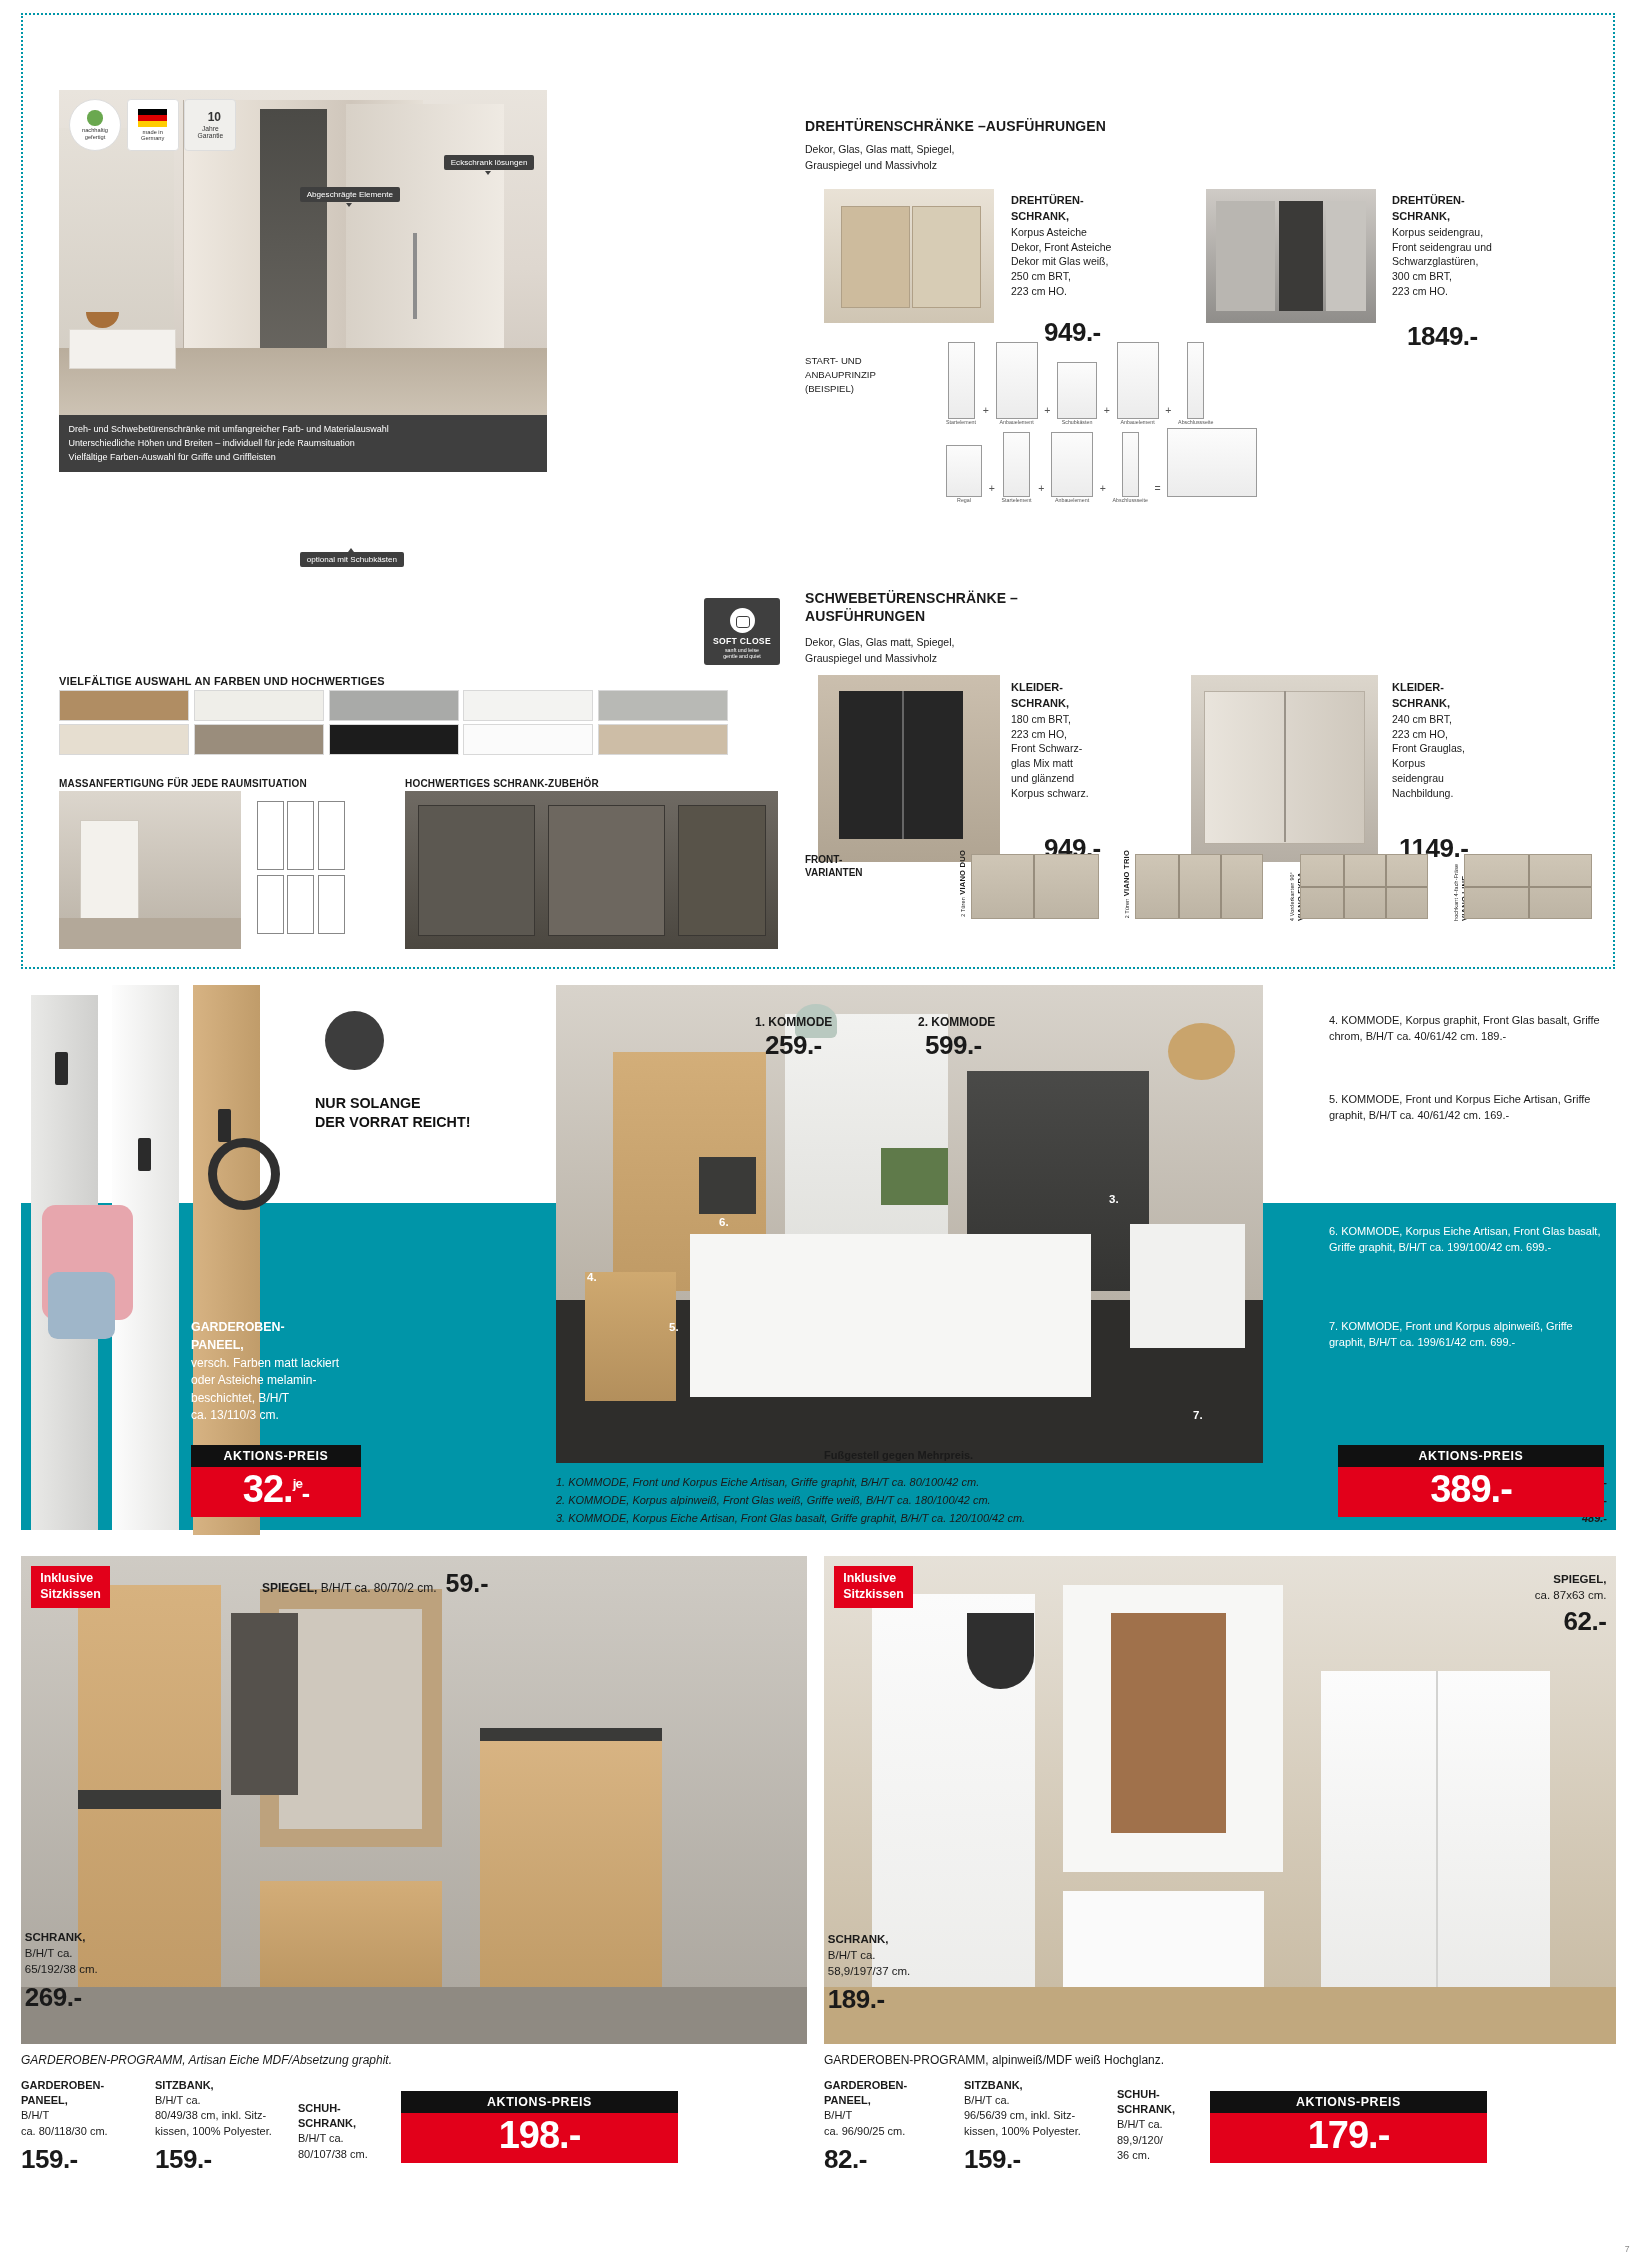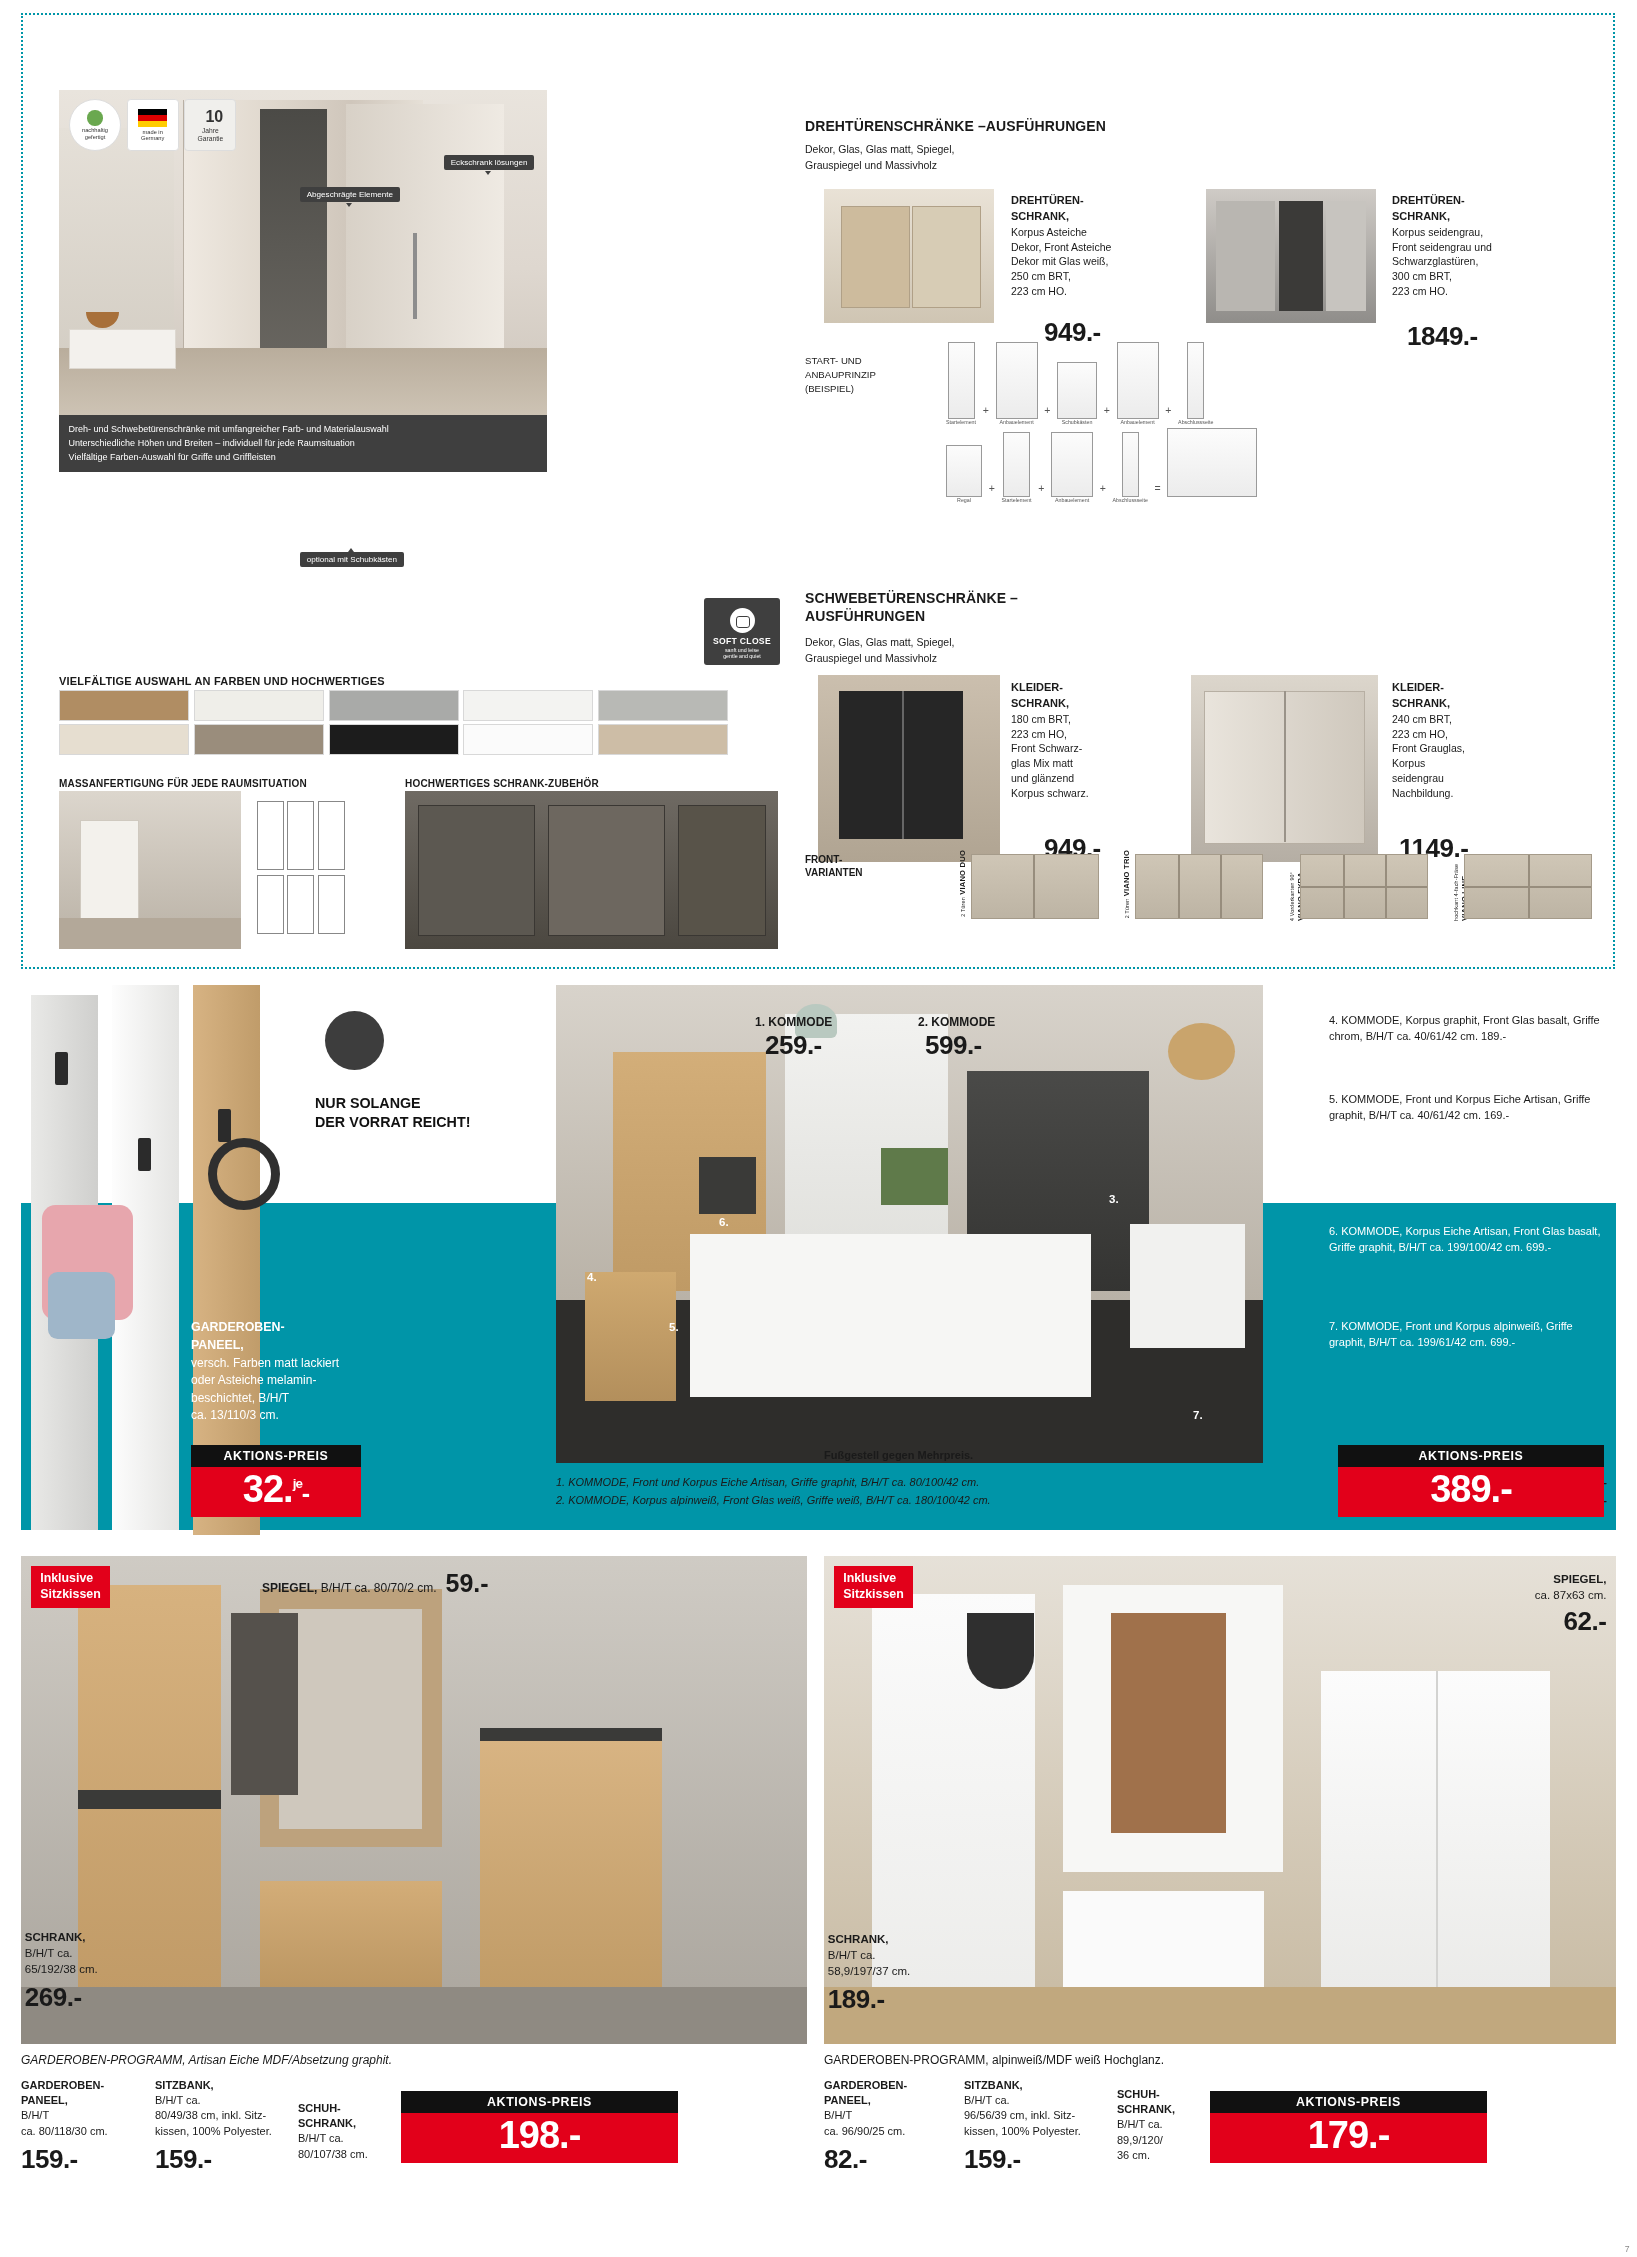--- a/index.html
+++ b/index.html
@@ -21,21 +21,21 @@
   .mp-floor{position:absolute;left:0;bottom:0;width:488px;height:67px;background:linear-gradient(180deg,#b9ad9c,#cdc3b4);}
   .mp-side{position:absolute;left:0;top:38px;width:115px;height:258px;background:linear-gradient(180deg,#e5e0d8,#d2ccc2);}
   .mp-bench{position:absolute;left:9.6px;top:239px;width:105px;height:38px;background:#f3f1ed;border:1px solid #ddd8d0;}
   .mp-bowl{position:absolute;left:27px;top:222px;width:32.5px;height:15.3px;border-radius:0 0 17px 17px;background:#a8703a;}
 
   .badges{position:absolute;left:46px;top:84px;display:flex;gap:5.7px;}
   .badge{width:50px;height:50px;border-radius:50%;background:#fff;border:1px solid #ddd;display:flex;flex-direction:column;align-items:center;justify-content:center;font-size:5.7px;text-align:center;line-height:1.15;color:#333;}
   .badge.sq{border-radius:3.8px;}
   .flagde{width:29px;height:18px;background:linear-gradient(180deg,#000 33%,#d00 33% 66%,#fc0 66%);}
   .badge10{font-size:6.7px;}
-  .badge10 b{display:block;font-size:16px;margin-left:8px;}
+  .badge10 b{display:block;font-size:12px;margin-left:8px;}
 
   .callout{position:absolute;background:#3f3f3f;color:#fff;font-size:8.1px;padding:2.9px 6.7px;border-radius:1.9px;white-space:nowrap;}
   .callout:after{content:"";position:absolute;left:50%;bottom:-4.8px;margin-left:-3.8px;border-left:3.8px solid transparent;border-right:3.8px solid transparent;border-top:4.8px solid #3f3f3f;}
   .callout.up:after{top:-4.8px;bottom:auto;border-top:none;border-bottom:4.8px solid #3f3f3f;}
 
   .infobox{position:absolute;left:36px;top:400px;width:488px;background:#3f3f3f;color:#fff;font-size:9px;line-height:1.55;padding:7.6px 9.6px;box-sizing:border-box;}
   .softclose{position:absolute;left:681px;top:583px;width:76px;height:67px;background:#3f3f3f;color:#fff;border-radius:2.9px;text-align:center;font-size:6.7px;padding-top:10px;box-sizing:border-box;}
   .softclose .circ{width:25px;height:25px;border-radius:50%;background:#fff;margin:0 auto 2.9px;position:relative;}
   .softclose .circ:after{content:"";position:absolute;left:6.7px;top:7.6px;width:11.5px;height:9.6px;border:1.9px solid #3f3f3f;border-radius:2.9px;}
   .softclose b{font-size:8.6px;display:block;letter-spacing:0.3px;}
@@ -417,20 +417,24 @@
 
   <div class="kommlist">
     <div class="row">
       <div class="txt">1. KOMMODE, Front und Korpus Eiche Artisan, Griffe graphit, B/H/T ca. 80/100/42 cm.</div>
       <div class="pr">259.-</div>
     </div>
     <div class="row">
       <div class="txt">2. KOMMODE, Korpus alpinweiß, Front Glas weiß, Griffe weiß, B/H/T ca. 180/100/42 cm.</div>
       <div class="pr">599.-</div>
     </div>
+    <div class="row">
+      <div class="txt">3. KOMMODE, Korpus Eiche Artisan, Front Glas basalt, Griffe graphit, B/H/T ca. 120/100/42 cm.</div>
+      <div class="pr">489.-</div>
+    </div>
   </div>
 
   <div class="rlist" style="top:1013px;">4. KOMMODE, Korpus graphit, Front Glas basalt, Griffe chrom, B/H/T ca. 40/61/42 cm.  189.-</div>
   <div class="rlist" style="top:1092px;">5. KOMMODE, Front und Korpus Eiche Artisan, Griffe graphit, B/H/T ca. 40/61/42 cm.  169.-</div>
   <div class="rlist" style="top:1224px;color:#fff;">6. KOMMODE, Korpus Eiche Artisan, Front Glas basalt, Griffe graphit, B/H/T ca. 199/100/42 cm.  699.-</div>
   <div class="rlist" style="top:1319px;color:#fff;">7. KOMMODE, Front und Korpus alpinweiß, Griffe graphit, B/H/T ca. 199/61/42 cm.  699.-</div>
 
   <div class="aktbtn" style="left:1338px;top:1445px;width:266px;">
     <div class="lbl">AKTIONS-PREIS</div>
     <div class="val">389.-</div>

